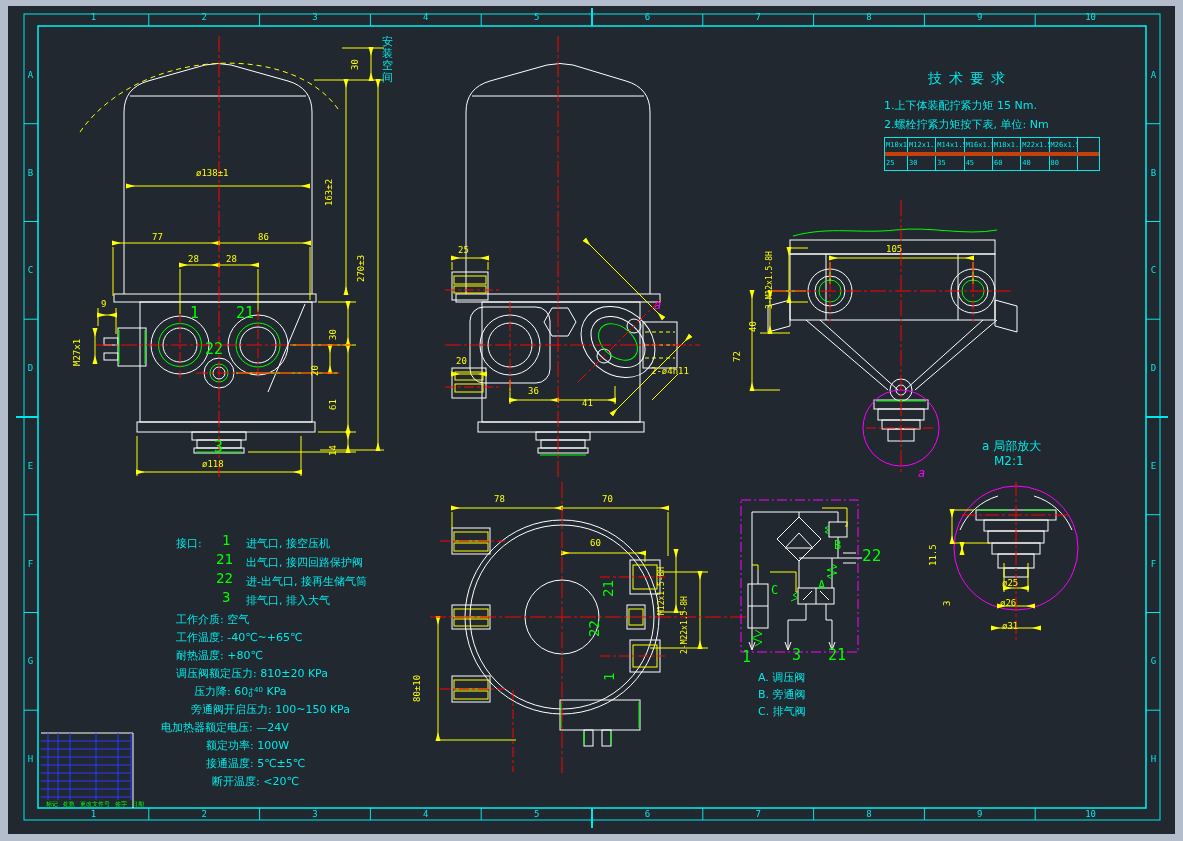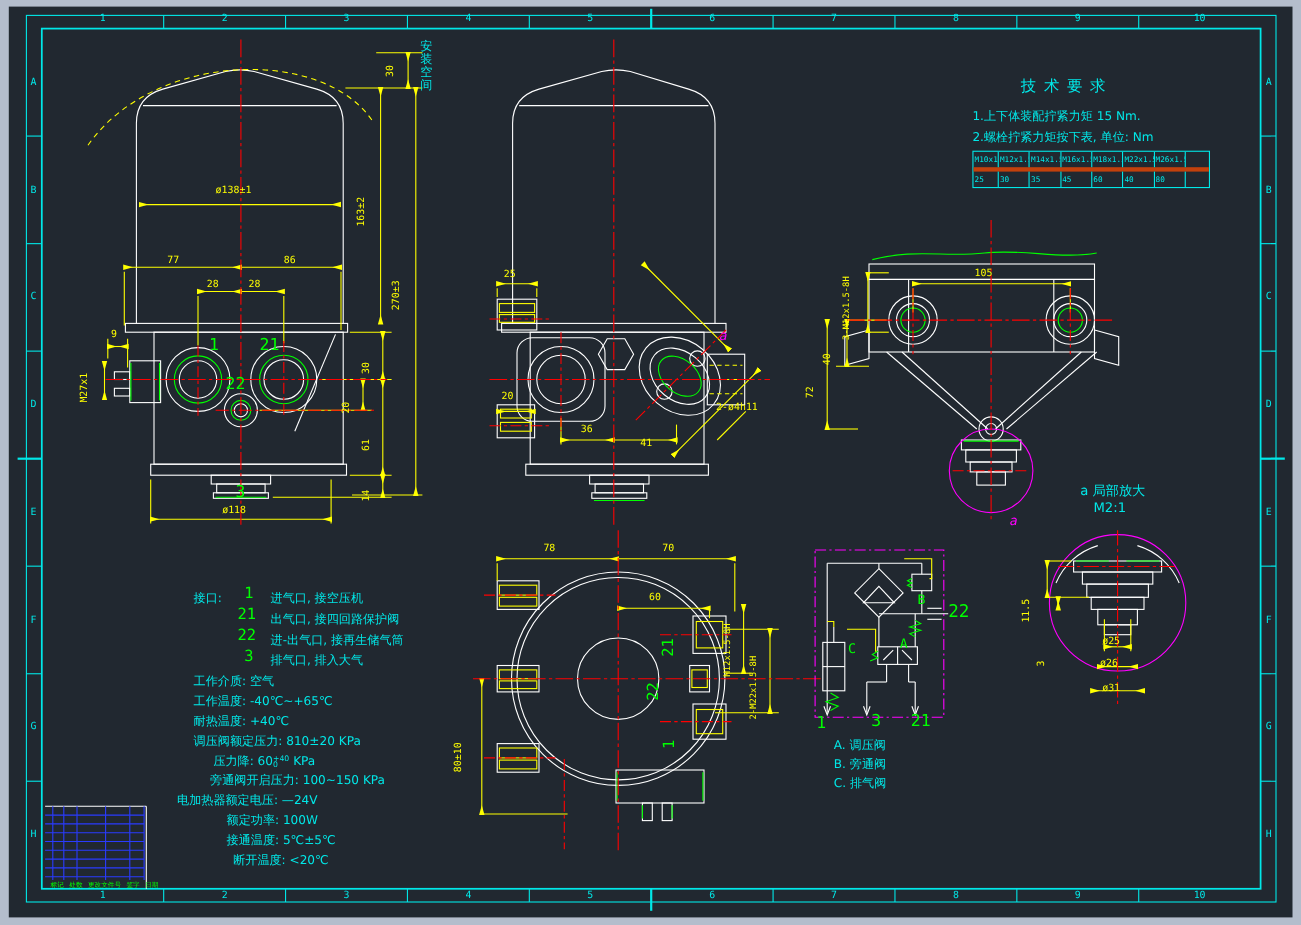--- a/index.html
+++ b/index.html
@@ -563,21 +563,21 @@
 <span class="lbl cy" style="left:246px;top:536px;">进气口, 接空压机</span>
 <span class="lbl grn" style="left:216px;top:551px;font-size:14px;">21</span>
 <span class="lbl cy" style="left:246px;top:555px;">出气口, 接四回路保护阀</span>
 <span class="lbl grn" style="left:216px;top:570px;font-size:14px;">22</span>
 <span class="lbl cy" style="left:246px;top:574px;">进-出气口, 接再生储气筒</span>
 <span class="lbl grn" style="left:222px;top:589px;font-size:14px;">3</span>
 <span class="lbl cy" style="left:246px;top:593px;">排气口, 排入大气</span>
 
 <span class="lbl cy" style="left:176px;top:612px;">工作介质: 空气</span>
 <span class="lbl cy" style="left:176px;top:630px;">工作温度: -40℃~+65℃</span>
-<span class="lbl cy" style="left:176px;top:648px;">耐热温度: +40℃</span>
+<span class="lbl cy" style="left:176px;top:648px;">耐热温度: +80℃</span>
 <span class="lbl cy" style="left:176px;top:666px;">调压阀额定压力: 810±20 KPa</span>
 <span class="lbl cy" style="left:194px;top:684px;"><span>压力降: 60</span><span class="tol"><span>+40</span><br><span>0</span></span> <span>KPa</span></span>
 <span class="lbl cy" style="left:176px;top:702px;margin-left:15px;">旁通阀开启压力: 100~150 KPa</span>
 <span class="lbl cy" style="left:161px;top:720px;">电加热器额定电压: —24V</span>
 <span class="lbl cy" style="left:206px;top:738px;">额定功率: 100W</span>
 <span class="lbl cy" style="left:206px;top:756px;">接通温度: 5℃±5℃</span>
 <span class="lbl cy" style="left:212px;top:774px;">断开温度: &lt;20℃</span>
 
 <div class="rev" style="left:46px;top:800px;">
       <span>标记</span>

